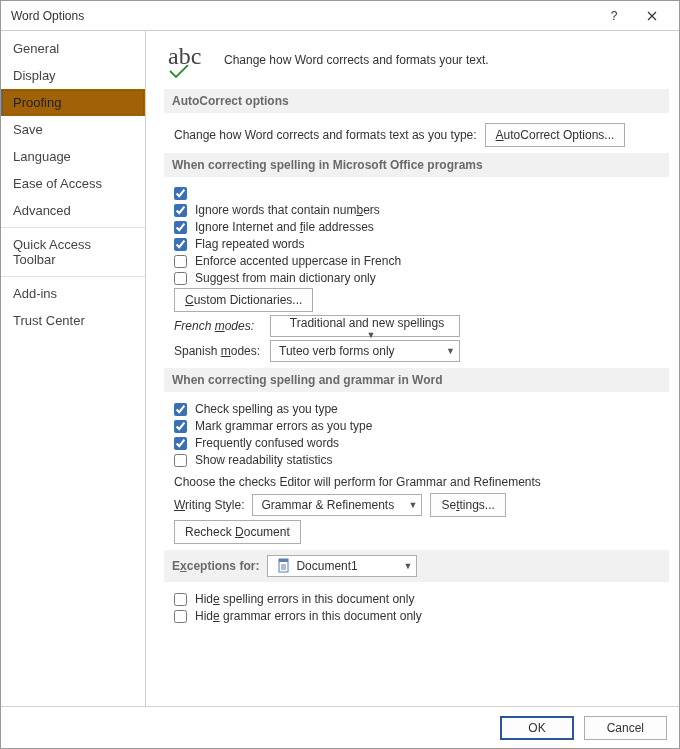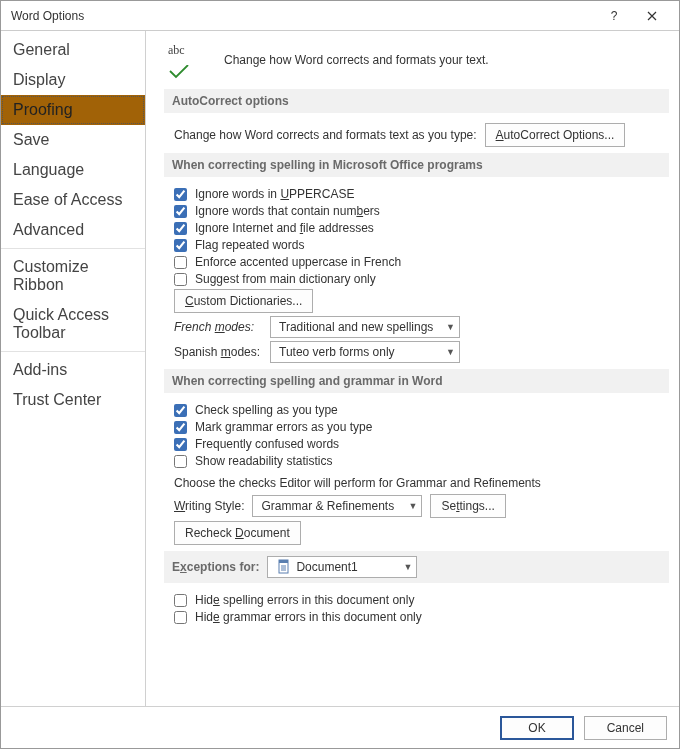--- a/index.html
+++ b/index.html
@@ -32,40 +32,40 @@
     height: calc(100% - 30px - 42px);
   }
   .sidebar {
     width: 145px;
     border-right: 1px solid #d0d0d0;
     padding-top: 4px;
     background: #fff;
   }
   .nav-item {
     padding: 6px 10px 6px 12px;
-    font-size: 16px;
+    font-size: 13px;
     color: #444;
     cursor: default;
   }
   .nav-item.selected {
     background: #a16207;
     outline: 1px dotted #555;
     outline-offset: -2px;
     color: #222;
   }
   .nav-sep { border-top: 1px solid #e2e2e2; margin: 3px 0; }
   .content {
     flex: 1;
     padding: 8px 10px 4px 18px;
     overflow: hidden;
   }
   .header-row { display:flex; align-items:center; gap:14px; margin: 6px 0 14px 4px;}
   .abc-icon {
     width: 42px; height: 30px; position:relative; font-family: Georgia, serif;
-    font-size: 12px; color: #444;
+    font-size: 24px; color: #444;
   }
   .abc-icon .text { position:absolute; top:-2px; left:0;}
   .abc-icon svg { position:absolute; bottom:-4px; left:0px;}
   .section-head {
     background: #f1f1f1;
     color: #6a6a6a;
     font-weight: 600;
     padding: 5px 8px;
     margin: 6px 0 10px 0;
     font-size: 12px;
@@ -118,21 +118,20 @@
 <div class="main">
   <div class="sidebar">
     <div class="nav-item">General</div>
     <div class="nav-item">Display</div>
     <div class="nav-item selected">Proofing</div>
     <div class="nav-item">Save</div>
     <div class="nav-item">Language</div>
     <div class="nav-item">Ease of Access</div>
     <div class="nav-item">Advanced</div>
     <div class="nav-sep"></div>
-    <div class="nav-item">Customize Ribbon</div>
     <div class="nav-item">Quick Access Toolbar</div>
     <div class="nav-sep"></div>
     <div class="nav-item">Add-ins</div>
     <div class="nav-item">Trust Center</div>
   </div>
 
   <div class="content">
 
     <div class="header-row">
       <div class="abc-icon">
@@ -147,21 +146,20 @@
     <div class="section-head">AutoCorrect options</div>
     <div class="row">
       <span>Change how Word corrects and formats text as you type:</span>
       <button class="btn-std"><u class="ak">A</u><span>utoCorrect Options...</span></button>
     </div>
 
     <div class="section-head">When correcting spelling in Microsoft Office programs</div>
 
     <div class="row">
       <input type="checkbox" class="cb" checked="" style="">
-      <span class="cb-label"><span>Ignore words in </span><u class="ak">U</u><span>PPERCASE</span></span>
     </div>
     <div class="row">
       <input type="checkbox" class="cb" checked="" style="">
       <span class="cb-label"><span>Ignore words that contain num</span><u class="ak">b</u><span>ers</span></span>
     </div>
     <div class="row">
       <input type="checkbox" class="cb" checked="" style="">
       <span class="cb-label"><span>Ignore Internet and </span><u class="ak">f</u><span>ile addresses</span></span>
     </div>
     <div class="row">
@@ -174,21 +172,21 @@
     </div>
     <div class="row">
       <input type="checkbox" class="cb" style="">
       <span class="cb-label">Suggest from main dictionary only</span>
     </div>
     <div class="row">
       <button class="btn-std"><u class="ak">C</u><span>ustom Dictionaries...</span></button>
     </div>
     <div class="row">
       <span style="width:88px;font-style:italic;"><span>French </span><u class="ak">m</u><span>odes:</span></span>
-      <div class="combo" style="min-width:190px;">
+      <div class="combo" style="min-width:190px;flex-direction:column;">
         <span>Traditional and new spellings</span>
           <span class="caret">▼</span>
       </div>
     </div>
     <div class="row">
       <span style="width:88px;"><span>Spanis</span><span>h </span><u class="ak">m</u><span>odes:</span></span>
       <div class="combo" style="min-width:190px;">
         <span>Tuteo verb forms only</span>
           <span class="caret">▼</span>
       </div>

